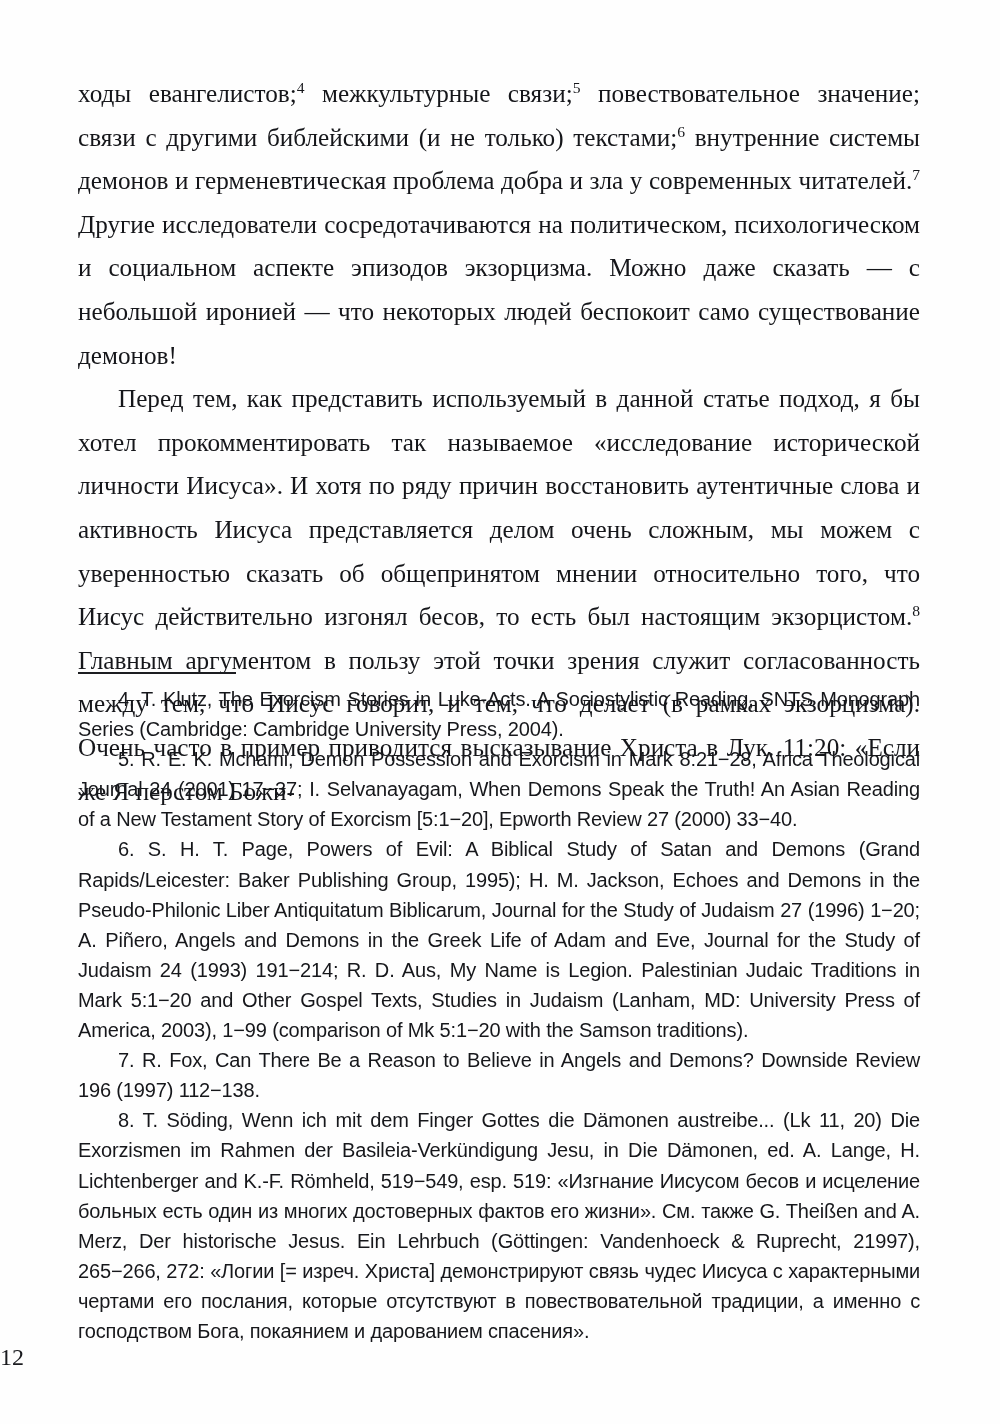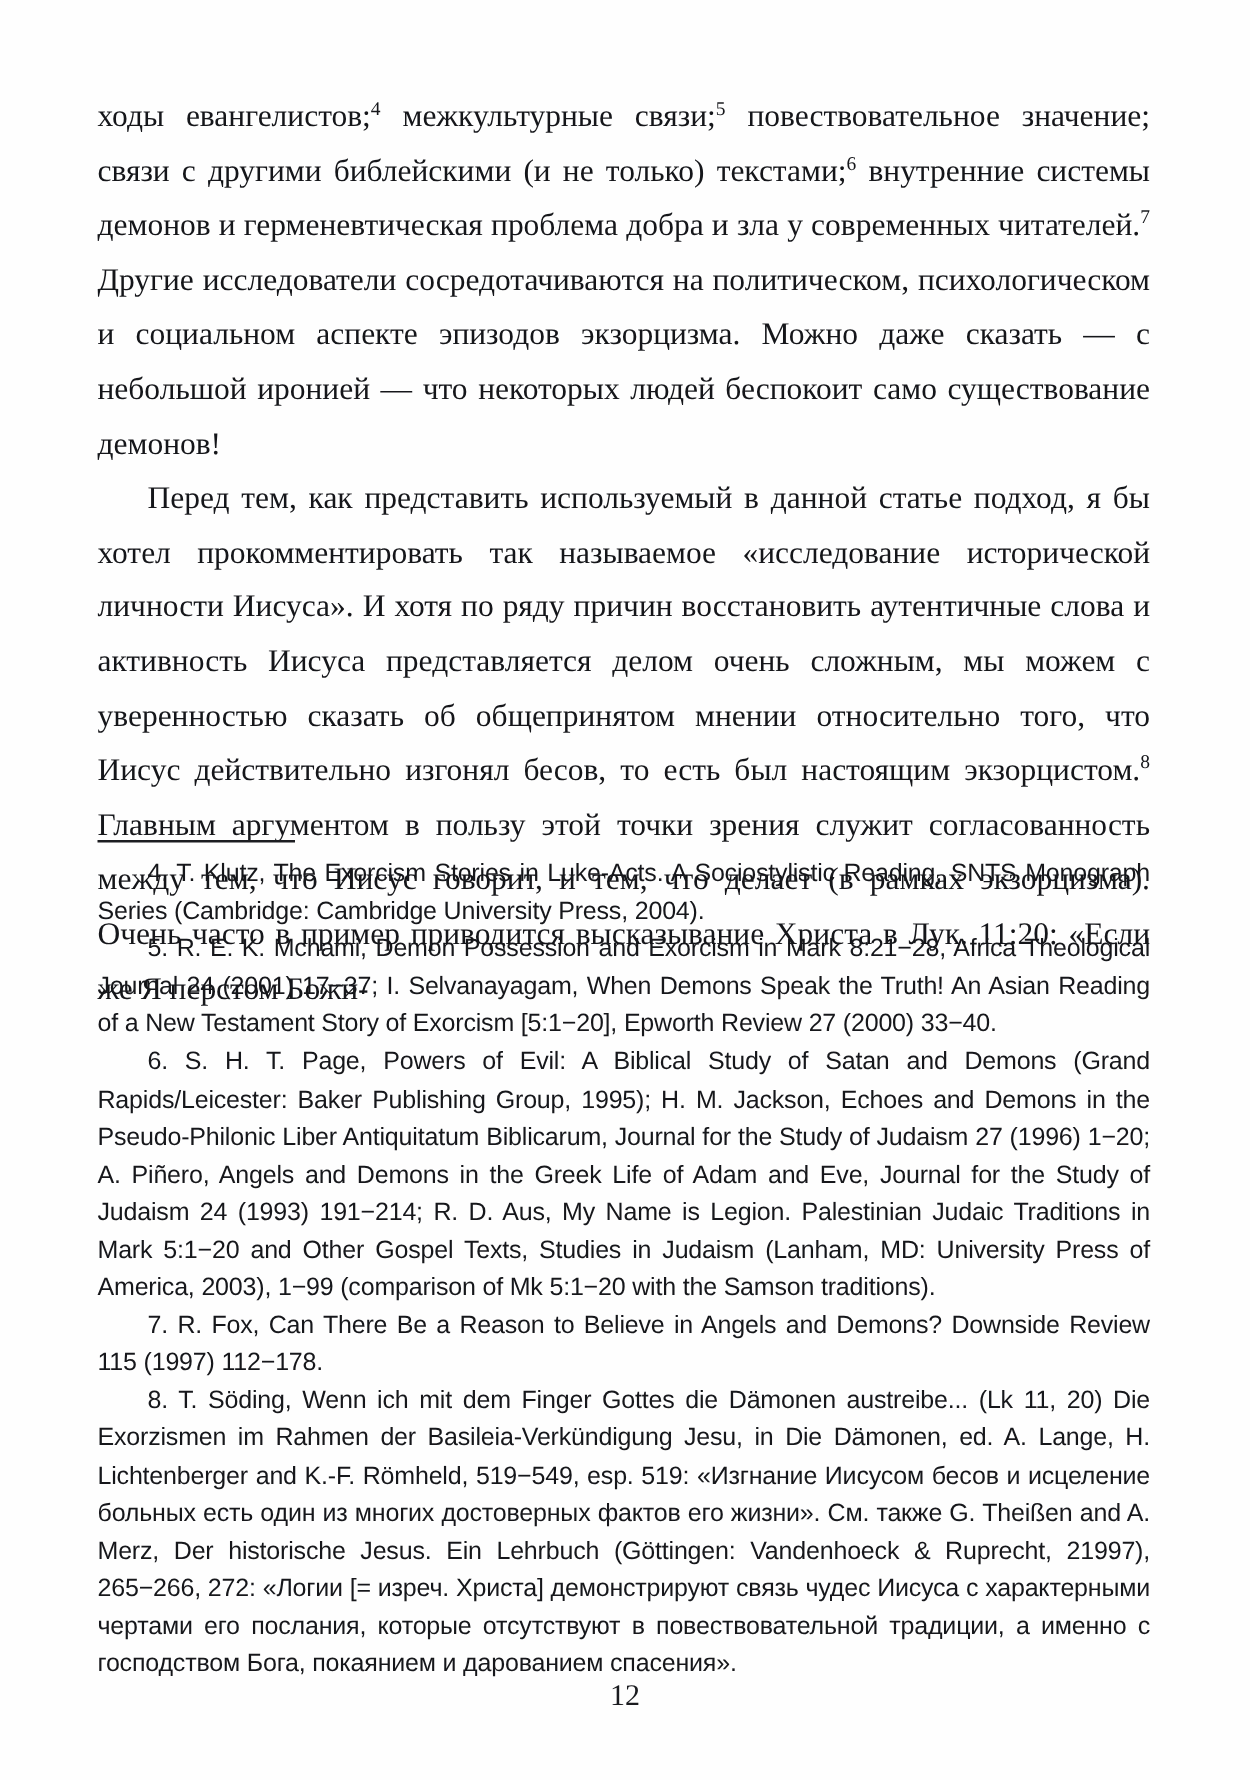--- a/index.html
+++ b/index.html
@@ -62,21 +62,21 @@
     text-justify: inter-word;
     text-indent: 40px;
     margin: 0;
     letter-spacing: -0.15px;
   }
   .page-number {
     position: absolute;
     left: 0;
     top: 1344px;
     width: 1000px;
-    text-align: center;
+    text-align: left;
     font-family: "Liberation Serif", "DejaVu Serif", serif;
     font-size: 24px;
     color: #1a1b1f;
   }
 </style>
 </head>
 <body>
 
 <div class="page">
 
@@ -84,19 +84,19 @@
     <p class="body-par">ходы евангелистов;<sup>4</sup> межкультурные связи;<sup>5</sup> повествовательное значение; связи с другими библейскими (и не только) текстами;<sup>6</sup> внутренние системы демонов и герменевтическая проблема добра и зла у современных читателей.<sup>7</sup> Другие исследователи сосредотачиваются на политическом, психологическом и социальном аспекте эпизодов экзорцизма. Можно даже сказать — с небольшой иронией — что некоторых людей беспокоит само существование демонов!</p>
     <p class="body-par indent">Перед тем, как представить используемый в данной статье подход, я бы хотел прокомментировать так называемое «исследование исторической личности Иисуса». И хотя по ряду причин восстановить аутентичные слова и активность Иисуса представляется делом очень сложным, мы можем с уверенностью сказать об общепринятом мнении относительно того, что Иисус действительно изгонял бесов, то есть был настоящим экзорцистом.<sup>8</sup> Главным аргументом в пользу этой точки зрения служит согласованность между тем, что Иисус говорит, и тем, что делает (в рамках экзорцизма). Очень часто в пример приводится высказывание Христа в Лук. 11:20: «Если же Я перстом Божи-</p>
   </div>
 
   <div class="sep-rule"></div>
 
   <div class="notes-block">
     <p class="note">4. T. Klutz, The Exorcism Stories in Luke-Acts. A Sociostylistic Reading, SNTS Monograph Series (Cambridge: Cambridge University Press, 2004).</p>
     <p class="note">5. R. E. K. Mchami, Demon Possession and Exorcism in Mark 8:21−28, Africa Theological Journal 24 (2001) 17−37; I. Selvanayagam, When Demons Speak the Truth! An Asian Reading of a New Testament Story of Exorcism [5:1−20], Epworth Review 27 (2000) 33−40.</p>
     <p class="note">6. S. H. T. Page, Powers of Evil: A Biblical Study of Satan and Demons (Grand Rapids/Leicester: Baker Publishing Group, 1995); H. M. Jackson, Echoes and Demons in the Pseudo-Philonic Liber Antiquitatum Biblicarum, Journal for the Study of Judaism 27 (1996) 1−20; A. Piñero, Angels and Demons in the Greek Life of Adam and Eve, Journal for the Study of Judaism 24 (1993) 191−214; R. D. Aus, My Name is Legion. Palestinian Judaic Traditions in Mark 5:1−20 and Other Gospel Texts, Studies in Judaism (Lanham, MD: University Press of America, 2003), 1−99 (comparison of Mk 5:1−20 with the Samson traditions).</p>
-    <p class="note">7. R. Fox, Can There Be a Reason to Believe in Angels and Demons? Downside Review 115 (1997) 112−178.</p>
+    <p class="note">7. R. Fox, Can There Be a Reason to Believe in Angels and Demons? Downside Review 196 (1997) 112−138.</p>
     <p class="note">8. T. Söding, Wenn ich mit dem Finger Gottes die Dämonen austreibe... (Lk 11, 20) Die Exorzismen im Rahmen der Basileia-Verkündigung Jesu, in Die Dämonen, ed. A. Lange, H. Lichtenberger and K.-F. Römheld, 519−549, esp. 519: «Изгнание Иисусом бесов и исцеление больных есть один из многих достоверных фактов его жизни». См. также G. Theißen and A. Merz, Der historische Jesus. Ein Lehrbuch (Göttingen: Vandenhoeck &amp; Ruprecht, 21997), 265−266, 272: «Логии [= изреч. Христа] демонстрируют связь чудес Иисуса с характерными чертами его послания, которые отсутствуют в повествовательной традиции, а именно с господством Бога, покаянием и дарованием спасения».</p>
   </div>
 
   <div class="page-number">12</div>
 
 </div>
 
 </body></html>

